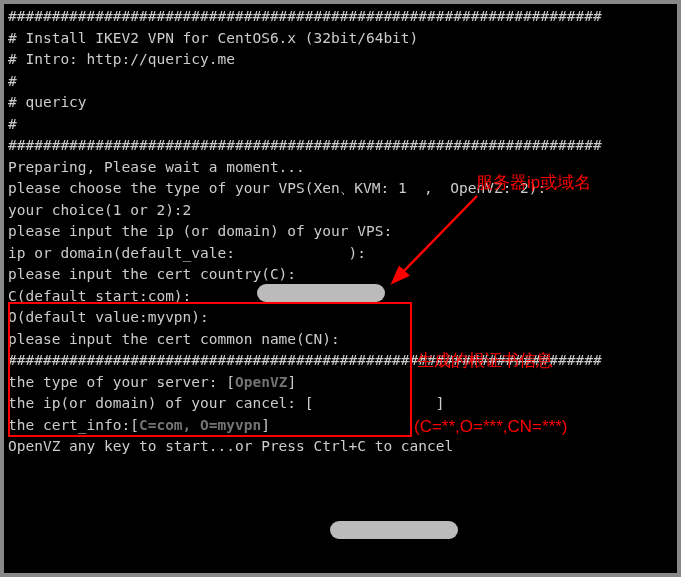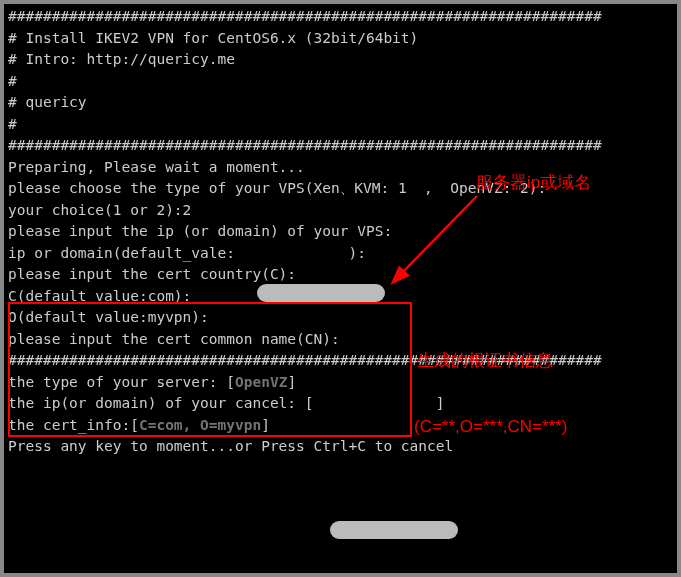--- a/index.html
+++ b/index.html
@@ -59,30 +59,30 @@
   <div class="l"># quericy</div>
   <div class="l">#</div>
   <div class="l">####################################################################</div>
   <div class="l"></div>
   <div class="l">Preparing, Please wait a moment...</div>
   <div class="l">please choose the type of your VPS(Xen、KVM: 1  ,  OpenVZ: 2):</div>
   <div class="l">your choice(1 or 2):2</div>
   <div class="l">please input the ip (or domain) of your VPS:</div>
   <div class="l">ip or domain(default_vale:             ):</div>
   <div class="l">please input the cert country(C):</div>
-  <div class="l">C(default value:com):</div>
+  <div class="l">C(default start:com):</div>
   <div class="l">O(default value:myvpn):</div>
   <div class="l">please input the cert common name(CN):</div>
   <div class="l">####################################################################</div>
   <div class="l"></div>
   <div class="l"><span>the type of your server: [</span><span class="green">OpenVZ</span><span>]</span></div>
   <div class="l"><span>the ip(or domain) of your cancel: [</span><span class="green">              </span><span>]</span></div>
   <div class="l"><span>the cert_info:[</span><span class="green">C=com, O=myvpn</span><span>]</span></div>
   <div class="l"></div>
-  <div class="l">Press any key to moment...or Press Ctrl+C to cancel</div>
+  <div class="l">OpenVZ any key to start...or Press Ctrl+C to cancel</div>
 
   <div class="censor" style="left:253px; top:280px; width:128px; height:18px;"></div>
   <div class="censor" style="left:326px; top:517px; width:128px; height:18px;"></div>
 
   <div class="redbox" style="left:4px; top:298px; width:400px; height:131px;"></div>
 
   <div class="label" style="left:472px; top:168px;">服务器ip或域名</div>
 
   <svg class="arrow" style="left:385px; top:186px;" width="100" height="100">
     <defs>

